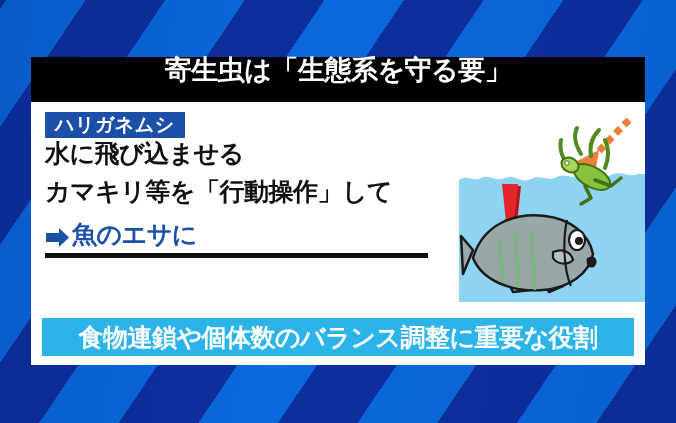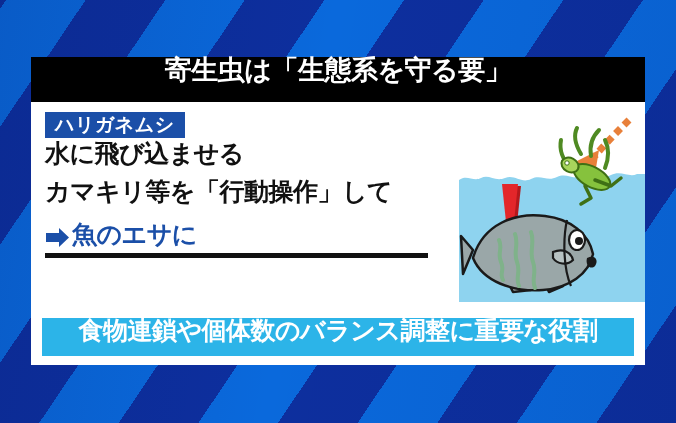--- a/index.html
+++ b/index.html
@@ -140,21 +140,21 @@
 
   
   .banner {
     position: absolute;
     left: 11px;
     top: 216px;
     width: 592px;
     height: 38px;
     background: #2cb4e8;
     display: flex;
-    align-items: flex-start;
+    align-items: center;
     justify-content: center;
   }
   .banner-text {
     color: #ffffff;
     font-size: 25px;
     font-weight: bold;
     letter-spacing: -0.5px;
     white-space: nowrap;
     line-height: 1;
   }

